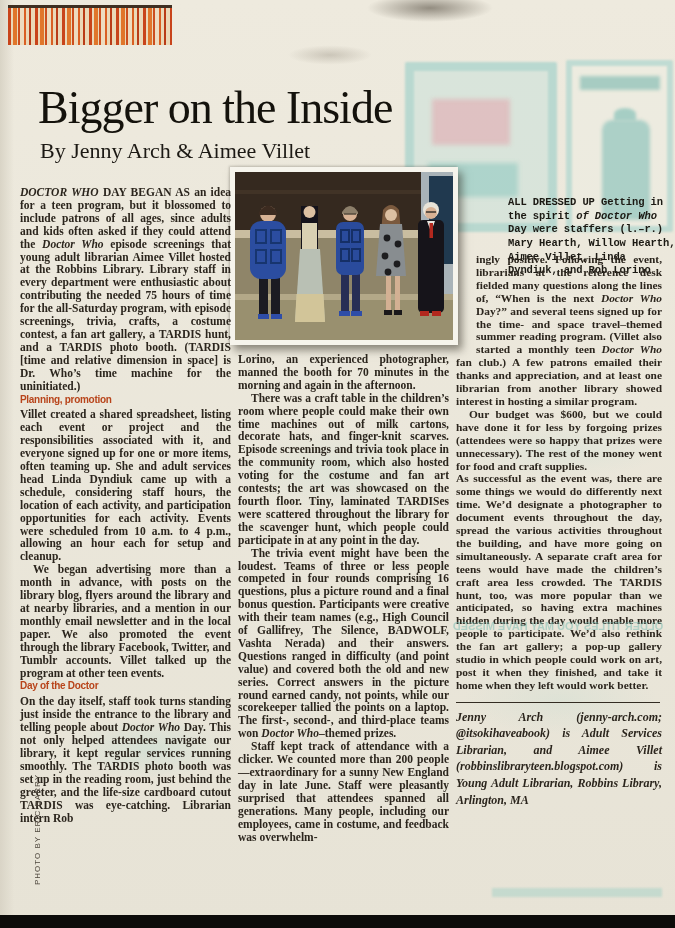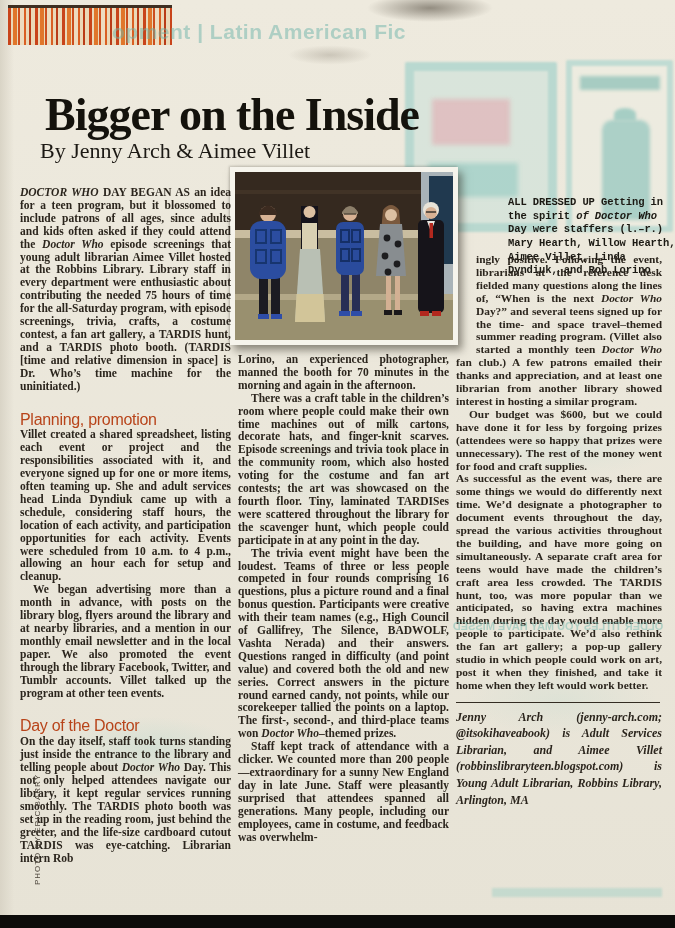--- a/index.html
+++ b/index.html
@@ -33,21 +33,21 @@
     color:rgba(110,180,170,.5); filter:blur(.6px); letter-spacing:.5px; white-space:nowrap;
   }
   .kicker{
     position:absolute; left:40px; top:56px;
     font-family:"Liberation Sans",sans-serif; font-weight:bold; font-size:26px;
     letter-spacing:-.5px; white-space:nowrap;
   }
   .kicker .k1{color:#b5421c;}
   .kicker .k2{color:#f6bc5e; -webkit-text-stroke:1.5px #c05a17; text-shadow:0 0 1px #c05a17;}
   .title{
-    position:absolute; left:37px; top:80px; margin:8px; font-weight:700;
+    position:absolute; left:37px; top:80px; margin:1px; font-weight:400;
     font-size:46px; letter-spacing:-1px; color:#14120c; white-space:nowrap;
   }
   .byline{
     position:absolute; left:40px; top:138px; font-size:22px; color:#1c1914; white-space:nowrap;
   }
   
   .cover-left{
     position:absolute; left:405px; top:62px; width:152px; height:170px;
     background:rgba(185,222,216,.38); border:9px solid rgba(140,200,194,.42); box-sizing:border-box;
     filter:blur(1px); border-radius:2px;
@@ -89,22 +89,22 @@
     line-height:1.3; letter-spacing:-.1px; color:#1b1913;margin-top:8px;
   }
   
   .col{position:absolute; font-size:11.5px; line-height:12.9px; text-align:justify;}
   .col1{left:20px; top:186px; width:211px; height:716px;}
   .col2{left:238px; top:353px; width:211px;}
   .col3{left:456px; top:253px; width:206px; font-size:11.4px;}
   .col p{margin:0;font-weight:bold;}
   .col p.ind{text-indent:13px;}
   .subhead{
-    margin:21px 0 2px 0; font-family:"Liberation Sans",sans-serif; font-weight:normal;
-    font-size:16px; letter-spacing:-.3px; color:#b8441a;
+    margin:1px 0 2px 0; font-family:"Liberation Sans",sans-serif; font-weight:bold;
+    font-size:10px; letter-spacing:-.3px; color:#b8441a;
   }
   .seg-i{font-style:italic;}
   .photo-spacer{float:left; width:20px; height:96px;}
   .credit-rule{border-top:1.5px solid #332c22; margin:10px 2px 6px 0;}
   .credits{font-style:italic; font-size:12px; line-height:1.38;}
   .ghost-mirrored{
     position:absolute; left:452px; top:620px; width:212px; text-align:center;
     transform:scaleX(-1); font-family:"Liberation Sans",sans-serif; font-weight:bold;
     font-size:11px; color:rgba(120,188,178,.5); filter:blur(.5px); white-space:nowrap;
   }
@@ -122,21 +122,20 @@
     background:rgba(135,200,192,.35); filter:blur(1px);
   }
   .bottom-bar{position:absolute; left:0; bottom:0; width:675px; height:13px; background:#0d0c0a;}
 </style>
 </head>
 <body>
 
 <div class="page">
 
   <div class="barcode"></div>
-  <div class="ghost-header">opment | Latin American Fic</div>
 
   <div class="cover-left">
     <div class="blob-pink"></div>
     <div class="blob-teal"></div>
   </div>
   <div class="cover-right">
     <div class="bar"></div>
     <div class="man-head"></div>
     <div class="man-body"></div>
   </div>

